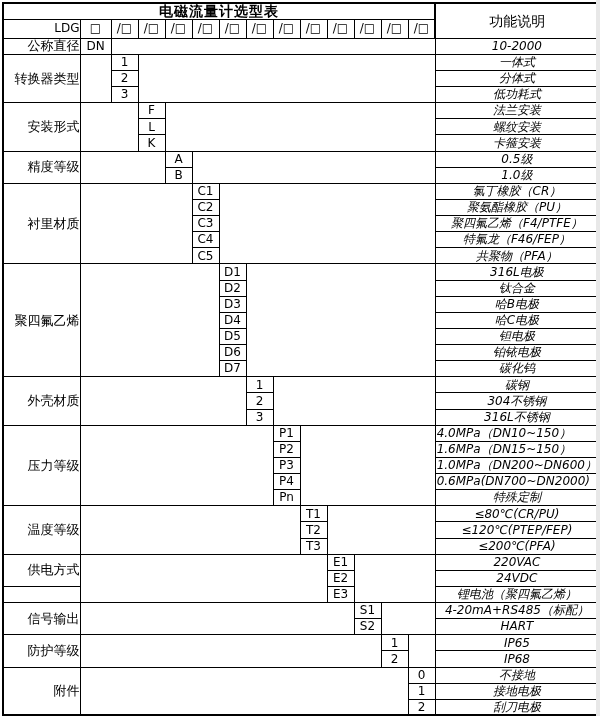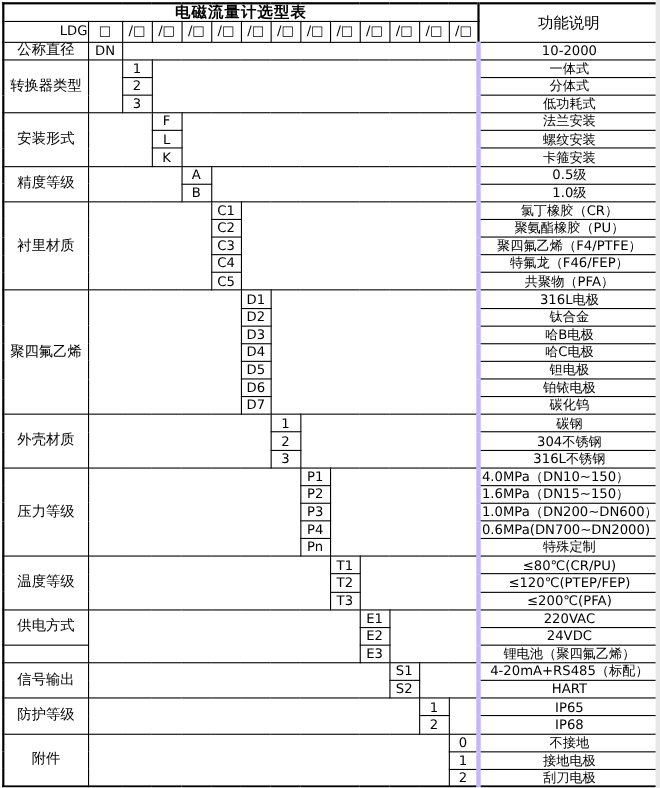--- a/index.html
+++ b/index.html
@@ -7,23 +7,23 @@
         font-family:"DejaVu Sans","Liberation Sans",sans-serif;color:#000;}
   table{border-collapse:collapse;table-layout:fixed;width:596px;}
   td{border:1px solid #000;padding:0;overflow:hidden;white-space:nowrap;
      text-align:center;vertical-align:middle;font-size:12px;line-height:1.05;}
   table{border:2px solid #000;}
   tr{height:16.14px;}
   tr.title-row{height:15px;}
   tr.model-row{height:19px;}
   td.title{font-size:14px;font-weight:bold;letter-spacing:1px;}
   td.fn-header{font-size:14px;font-weight:normal;border-left:2px solid #000;}
-  td.desc-cell{border-left:4px solid #c4b5fd;font-size:12px;}
+  td.desc-cell{border-left:1px solid #c4b5fd;font-size:12px;font-style:italic;}
   td.desc-cell.left{text-align:left;padding-left:1px;}
-  td.label-cell{font-size:13px;}
+  td.label-cell{font-size:13px;text-align:right;}
   td.model-label{text-align:right;padding-left:8px;font-size:12px;}
   td.slot{font-size:12px;}
   td.code-cell{font-size:12px;margin-top:12px;}
   td.empty-region{background:#fff;}
 </style>
 </head>
 <body>
 
 <div class="page">
   <table>

